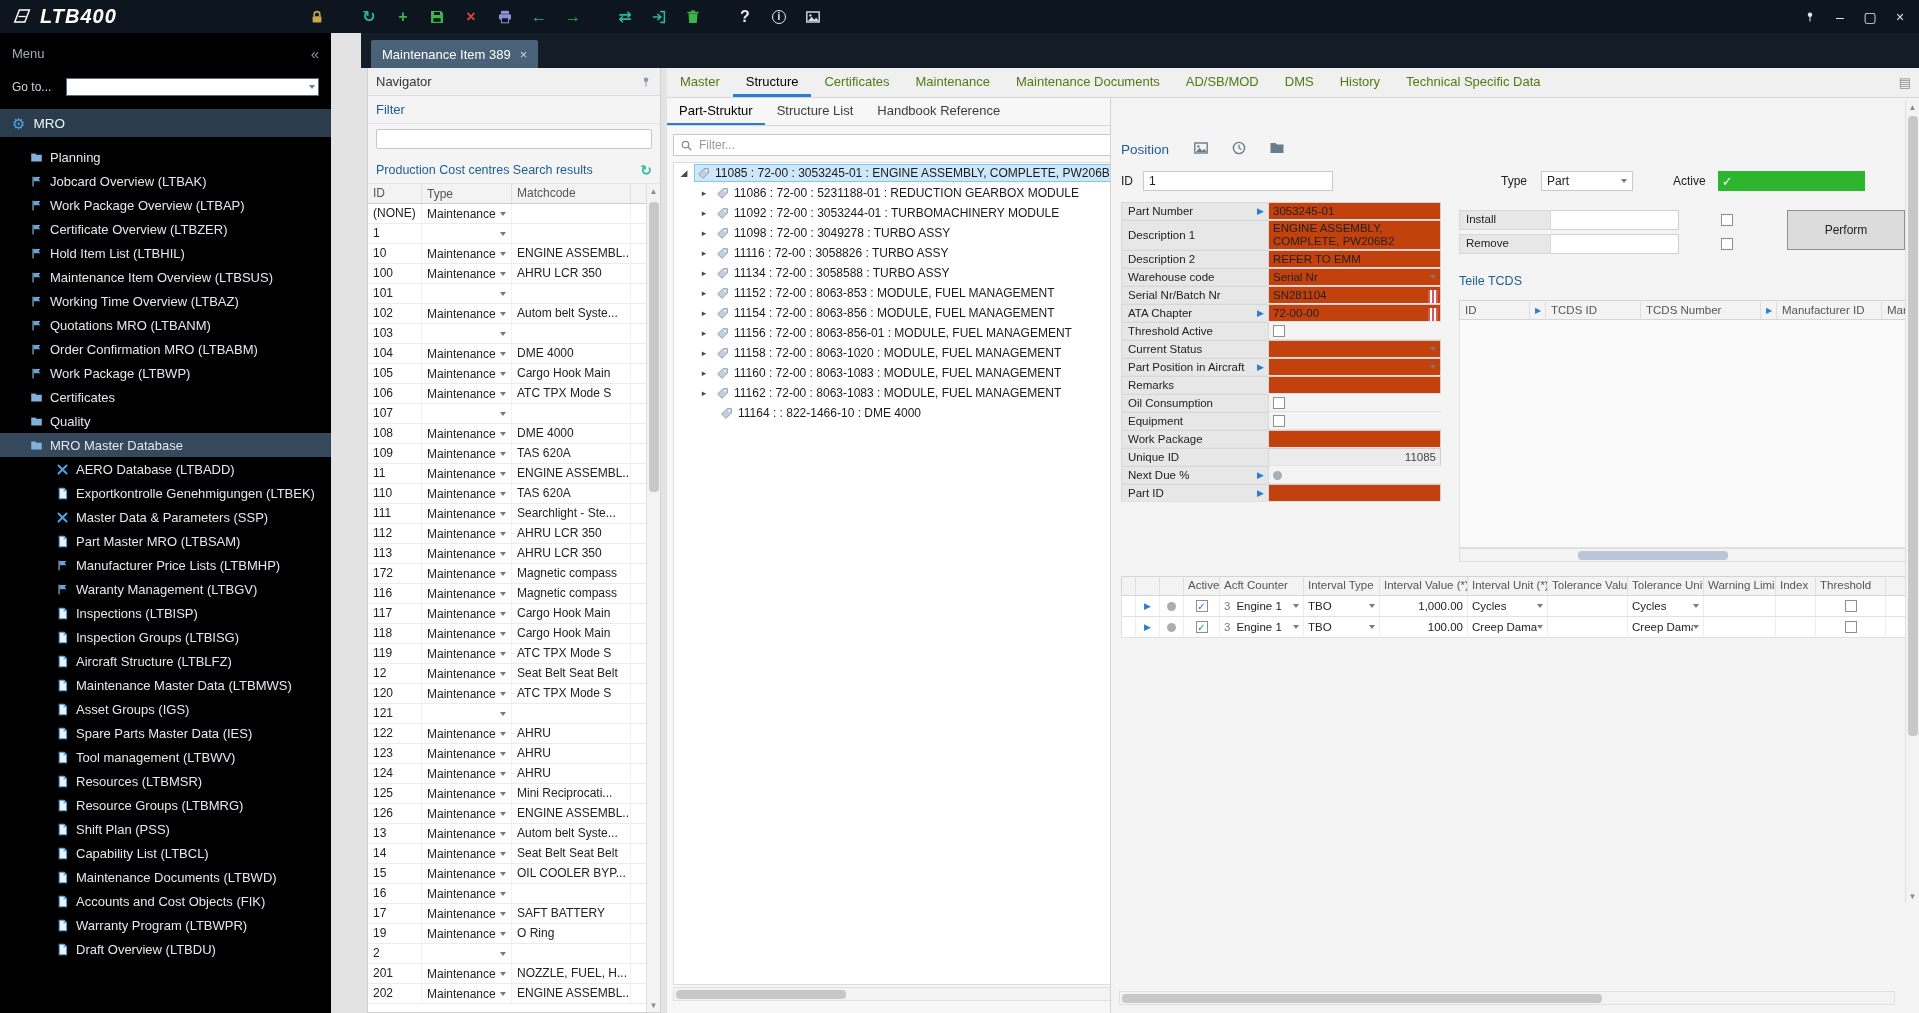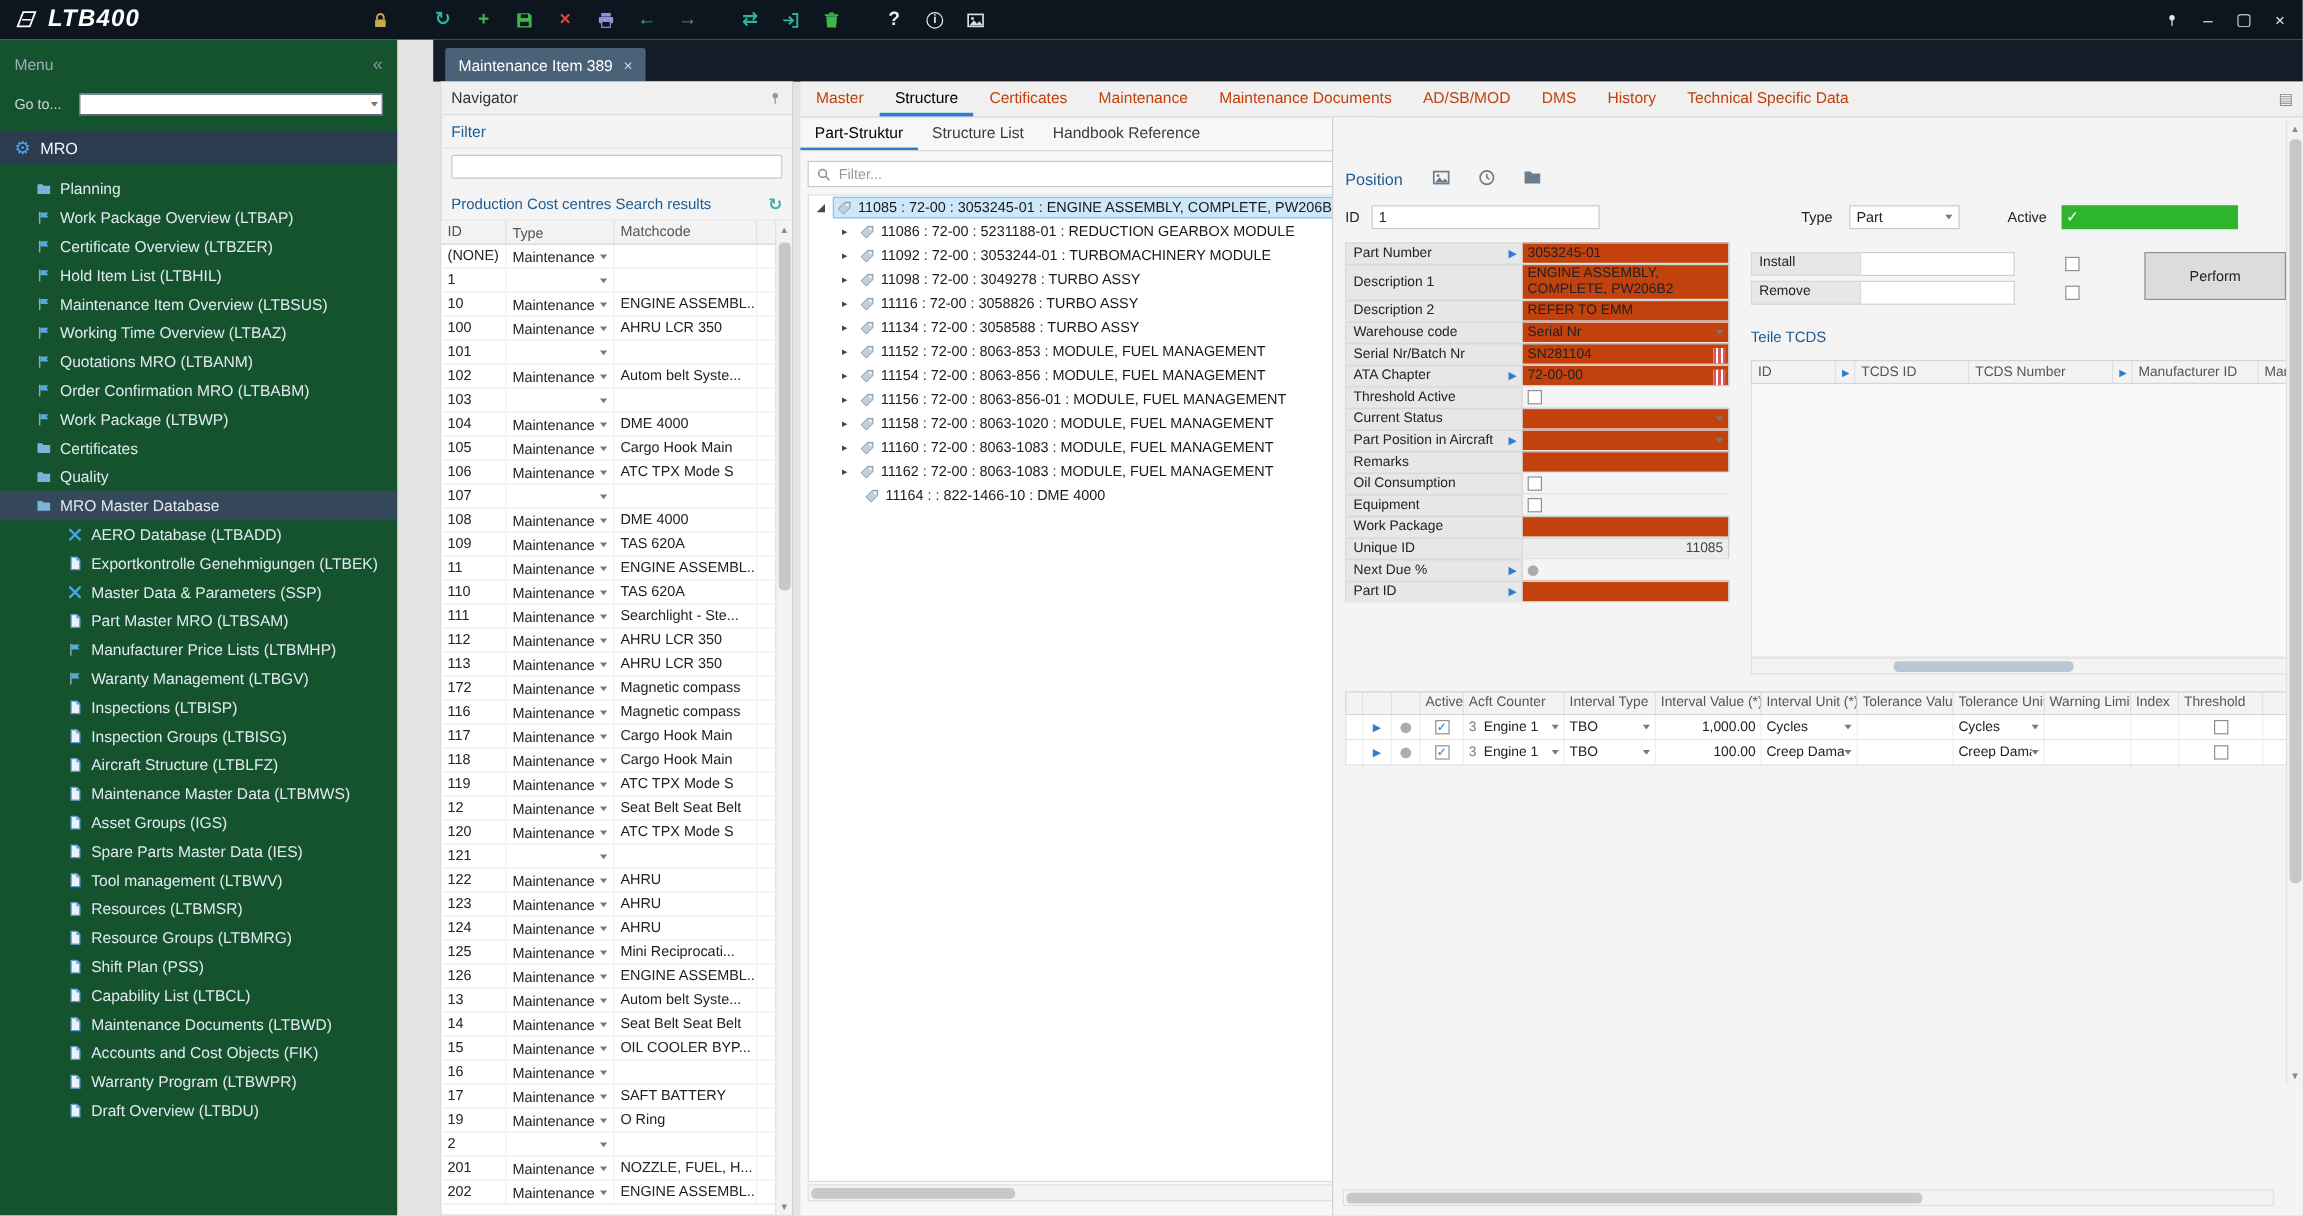--- a/index.html
+++ b/index.html
@@ -12,21 +12,21 @@
   #logo { display:flex; align-items:center; gap:6px; padding-left:12px; width:300px; }
   #logo-text { color:#fff; font-size:20px; font-weight:bold; font-style:italic; letter-spacing:1px; }
   #toolbar { display:flex; align-items:center; }
   .tool-btn { width:34px; height:27px; display:flex; align-items:center; justify-content:center; border-radius:3px; cursor:pointer; }
   .tool-gap { width:18px; }
   #win-controls { position:absolute; right:6px; top:0; height:33px; display:flex; align-items:center; gap:4px; }
   .win-btn { width:26px; height:24px; display:flex; align-items:center; justify-content:center; color:#dfe6ec; font-size:14px; cursor:pointer; }
   .ic { display:inline-flex; align-items:center; justify-content:center; line-height:1; }
 
   
-  #sidebar { position:absolute; left:0; top:33px; width:331px; height:980px; background:#14532d; overflow:hidden;padding-left:30px; }
+  #sidebar { position:absolute; left:0; top:33px; width:331px; height:980px; background:#000000; overflow:hidden;padding-left:30px; }
   #menu-row { position:absolute; left:0; top:8px; width:100%; height:24px; display:flex; align-items:center; justify-content:space-between; padding:0 12px; color:#9fadbb; font-size:13px; }
   #menu-collapse { color:#8a99a8; font-size:15px; cursor:pointer; }
   #goto-row { position:absolute; left:0; top:42px; width:100%; height:24px; display:flex; align-items:center; padding:0 12px; gap:10px; }
   #goto-label { color:#cdd6de; font-size:12px; width:44px; }
   #goto-input { flex:1; height:18px; background:#fff; border:1px solid #5a6b7c; display:flex; align-items:center; justify-content:flex-end; padding-right:3px; }
   #mro-header { position:absolute; left:0; top:76px; width:100%; height:28px; background:#2b3c4e; display:flex; align-items:center; gap:8px; padding-left:12px; color:#f0f5fa; font-size:13.5px; cursor:pointer; }
   #nav-items { position:absolute; left:0; top:112px; width:100%; }
   .side-item { height:24px; display:flex; align-items:center; gap:7px; color:#e2e9f0; font-size:13px; cursor:pointer; white-space:nowrap; }
   .side-item.lvl1 { padding-left:30px; }
   .side-item.lvl2 { padding-left:56px; }
@@ -55,21 +55,21 @@
   .c-match { width:119px; }
   .dd { width:0; height:0; border-left:3.5px solid transparent; border-right:3.5px solid transparent; border-top:4px solid #7a7a7a; display:inline-block; flex:none; }
   .vscroll { position:absolute; right:0; top:0; bottom:0; width:14px; background:#f3f3f3; border-left:1px solid #e0e0e0; }
   .vscroll .arr { position:absolute; left:0; width:100%; height:14px; color:#8a8a8a; font-size:8px; display:flex; align-items:center; justify-content:center; }
   .vscroll .thumb { position:absolute; left:2px; width:10px; background:#c8c8c8; border-radius:4px; }
   .hscroll { position:absolute; height:14px; background:#f3f3f3; border:1px solid #e0e0e0; }
   .hscroll .thumb { position:absolute; top:2px; height:9px; background:#c8c8c8; border-radius:4px; }
 
   
   #main-tabs { position:absolute; left:667px; top:68px; width:1252px; height:30px; background:#f0f0f0; border-bottom:1px solid #d5d5d5; display:flex; align-items:stretch; }
-  .main-tab { display:flex; align-items:center; padding:0 13px; font-size:13px; color:#c2410c; cursor:pointer; border-bottom:3px solid transparent; }
+  .main-tab { display:flex; align-items:center; padding:0 13px; font-size:13px; color:#4d7c0f; cursor:pointer; border-bottom:3px solid transparent; }
   .main-tab.active { color:#000; border-bottom:3px solid #2b7cd3; }
   #tab-overflow { position:absolute; right:8px; top:7px; color:#8a8a8a; font-size:13px; cursor:pointer; }
 
   
   #center-panel { position:absolute; left:667px; top:98px; width:480px; height:915px; background:#f7f7f7; border-right:1px solid #d2d2d2; }
   #sub-tabs { position:absolute; left:0; top:0; width:100%; height:28px; border-bottom:1px solid #d5d5d5; display:flex; }
   .sub-tab { display:flex; align-items:center; padding:0 12px; font-size:13px; color:#3c3c3c; cursor:pointer; border-bottom:2px solid transparent; }
   .sub-tab.active { color:#000; border-bottom:2px solid #2b7cd3; }
   #tree-filter { position:absolute; left:6px; top:36px; right:6px; height:22px; background:#fff; border:1px solid #c9c9c9; display:flex; align-items:center; gap:6px; padding:0 6px; }
   #tree-filter-text { color:#9a9a9a; font-size:12px; }
@@ -273,20 +273,29 @@
           </span>
           <span>Planning</span>
         </div>
         <div class="side-item lvl1">
           <span class="ic">
             <svg viewBox="0 0 16 16" width="13" height="13">
               <rect x="3" y="2" width="1.5" height="12" fill="#96aabb"></rect>
               <path d="M4.5 2.6h8.3l-2 2.6 2 2.6H4.5z" fill="#5aa7e0"></path>
             </svg>
           </span>
+          <span>Jobcard Overview (LTBAK)</span>
+        </div>
+        <div class="side-item lvl1">
+          <span class="ic">
+            <svg viewBox="0 0 16 16" width="13" height="13">
+              <rect x="3" y="2" width="1.5" height="12" fill="#96aabb"></rect>
+              <path d="M4.5 2.6h8.3l-2 2.6 2 2.6H4.5z" fill="#5aa7e0"></path>
+            </svg>
+          </span>
           <span>Work Package Overview (LTBAP)</span>
         </div>
         <div class="side-item lvl1">
           <span class="ic">
             <svg viewBox="0 0 16 16" width="13" height="13">
               <rect x="3" y="2" width="1.5" height="12" fill="#96aabb"></rect>
               <path d="M4.5 2.6h8.3l-2 2.6 2 2.6H4.5z" fill="#5aa7e0"></path>
             </svg>
           </span>
           <span>Certificate Overview (LTBZER)</span>

